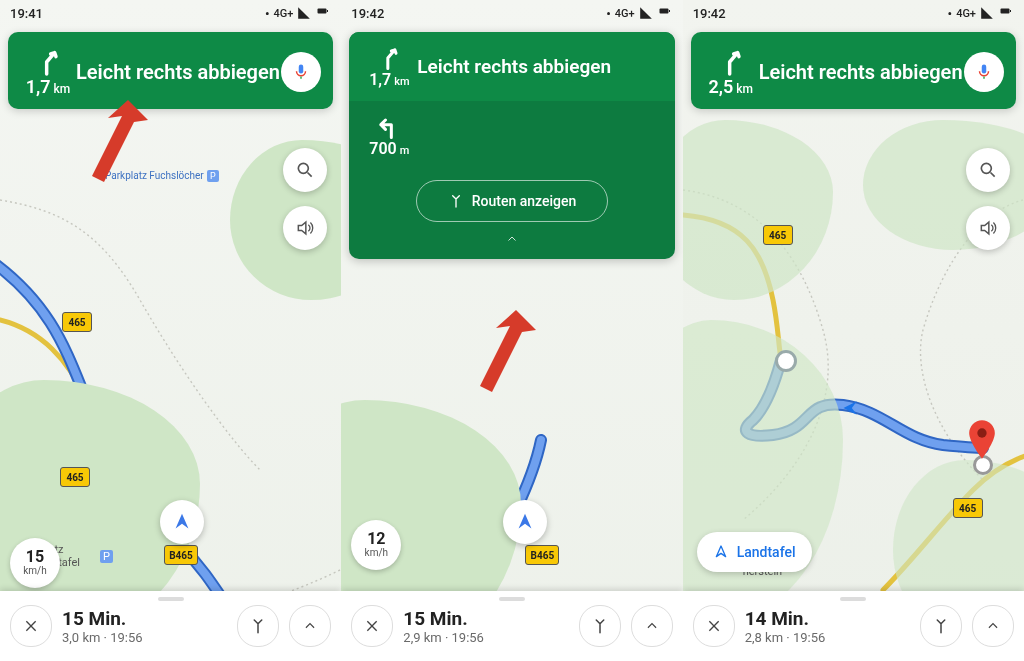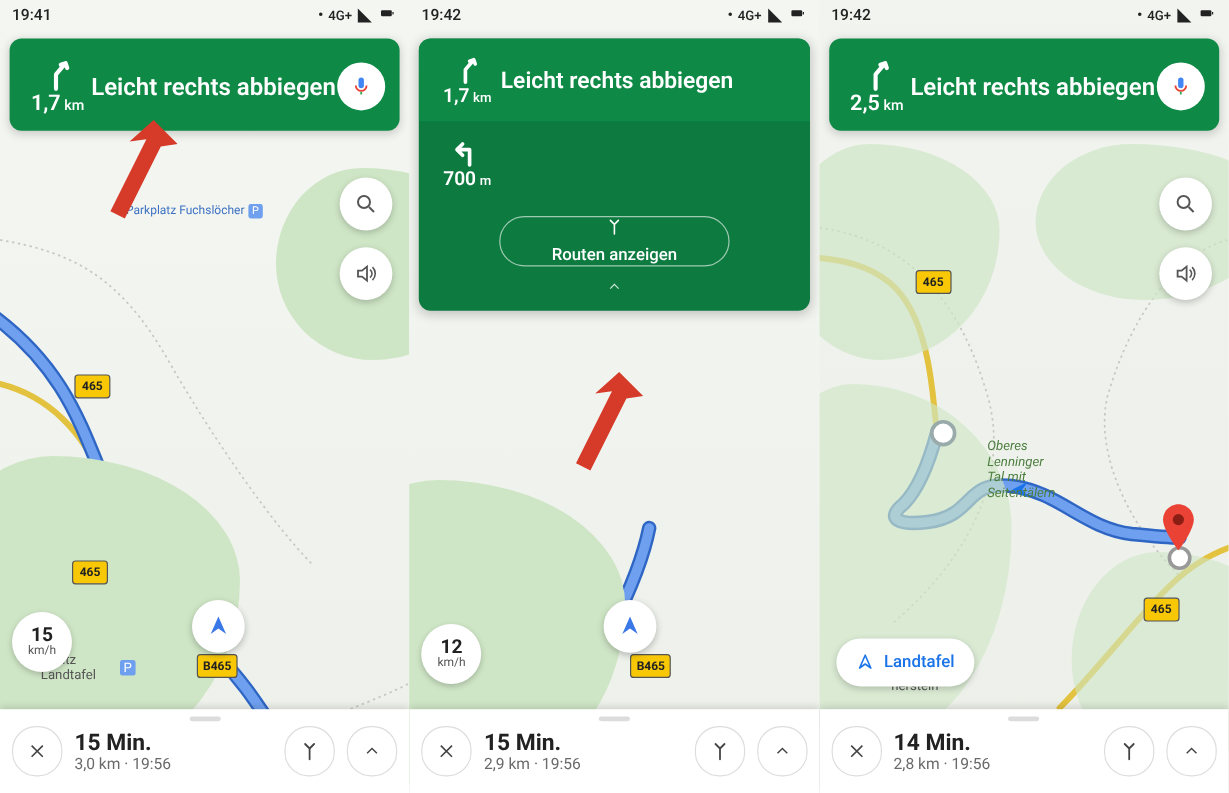--- a/index.html
+++ b/index.html
@@ -35,21 +35,21 @@
 
   
   .dir-expanded { position:absolute; top:32px; left:8px; right:8px; background:#0d7b40; border-radius:10px; color:#fff; z-index:40; box-shadow:0 2px 10px rgba(0,0,0,.22); overflow:hidden; }
   .dir-expanded .row { display:flex; align-items:center; padding:12px 12px; }
   .dir-expanded .row.primary { background:#0e8a46; }
   .dir-expanded .row .turn { width:56px; display:flex; flex-direction:column; align-items:center; }
   .dir-expanded .row .turn svg { width:28px; height:28px; }
   .dir-expanded .row .dist { font-size:16px; font-weight:600; margin-top:-2px; }
   .dir-expanded .row .dist .unit { font-size:11px; margin-left:3px; font-weight:500; }
   .dir-expanded .row .instr { flex:1; font-size:19px; font-weight:600; }
-  .dir-expanded .show-routes { margin:10px auto 8px auto; width:190px; height:40px; border:1px solid rgba(255,255,255,.6); border-radius:22px; display:flex; align-items:center; justify-content:center; gap:8px; font-size:14px; font-weight:500;flex-direction:column; }
+  .dir-expanded .show-routes { margin:10px auto 8px auto; width:190px; height:40px; border:1px solid rgba(255,255,255,.6); border-radius:22px; display:flex; align-items:center; justify-content:center; gap:8px; font-size:14px; font-weight:500; }
   .dir-expanded .chev-up { text-align:center; margin:4px 0 10px 0; opacity:.8; }
 
   
   .fab { position:absolute; width:44px; height:44px; border-radius:22px; background:#fff; box-shadow:0 2px 6px rgba(0,0,0,.22); display:flex; align-items:center; justify-content:center; z-index:35; }
   .fab svg { width:20px; height:20px; color:#555; }
 
   
   .speed { position:absolute; left:10px; width:50px; height:50px; border-radius:25px; background:#fff; box-shadow:0 2px 5px rgba(0,0,0,.22); display:flex; flex-direction:column; align-items:center; justify-content:center; z-index:35; }
   .speed .v { font-size:16px; font-weight:700; color:#222; line-height:16px; }
   .speed .u { font-size:10px; color:#555; line-height:12px; }
@@ -171,21 +171,21 @@
           <path d="M4 9v6h4l5 4V5L8 9H4z" fill="none" stroke="#555" stroke-width="1.8"></path>
           <path d="M16 8a5 5 0 010 8M18.5 5.5a9 9 0 010 13" fill="none" stroke="#555" stroke-width="1.6"></path>
         </svg>
     </div>
 
     <div class="nav-puck" style="top:500px; left:160px;">
       <svg viewBox="0 0 24 24">
           <path d="M12 3l7 16-7-5-7 5 7-16z" fill="#3b78e7"></path>
         </svg>
     </div>
-    <div class="speed" style="top:510px;">
+    <div class="speed" style="top:538px;">
       <span class="v">15</span>
       <span class="u">km/h</span>
     </div>
 
     <div class="bottom">
       <div class="grip"></div>
       <div class="closebtn">
         <svg viewBox="0 0 24 24" width="16" height="16">
             <path d="M5 5l14 14M19 5L5 19" stroke="#444" stroke-width="2"></path>
           </svg>
@@ -324,24 +324,20 @@
       <div class="shield" style="top:225px; left:80px;">465</div>
       <div class="shield" style="top:498px; left:270px;">465</div>
       <div class="small-circle" style="top:350px; left:92px;"></div>
       <div class="small-dot" style="top:455px; left:290px;"></div>
       <div class="dest-pin" style="top:420px; left:285px;">
         <svg viewBox="0 0 24 34">
             <path d="M12 0C6 0 1 5 1 11c0 8 11 22 11 22s11-14 11-22C23 5 18 0 12 0z" fill="#ea4335"></path>
             <circle cx="12" cy="11" r="4" fill="#8a1e14"></circle>
           </svg>
       </div>
-      <span class="mlabel" style="top:365px; left:140px; white-space:pre;">Oberes
-Lenninger
-Tal mit
-Seitentälern</span>
       <span class="poi-label2" style="top:565px; left:60px;">herstein</span>
       
       <svg style="position:absolute; top:398px; left:158px;" width="20" height="20" viewBox="0 0 24 24">
           <path d="M3 12l16-8-6 8 6 8-16-8z" fill="#1a73e8"></path>
         </svg>
     </div>
 
     <div class="statusbar">
       <span>19:42</span>
       <span class="right">

